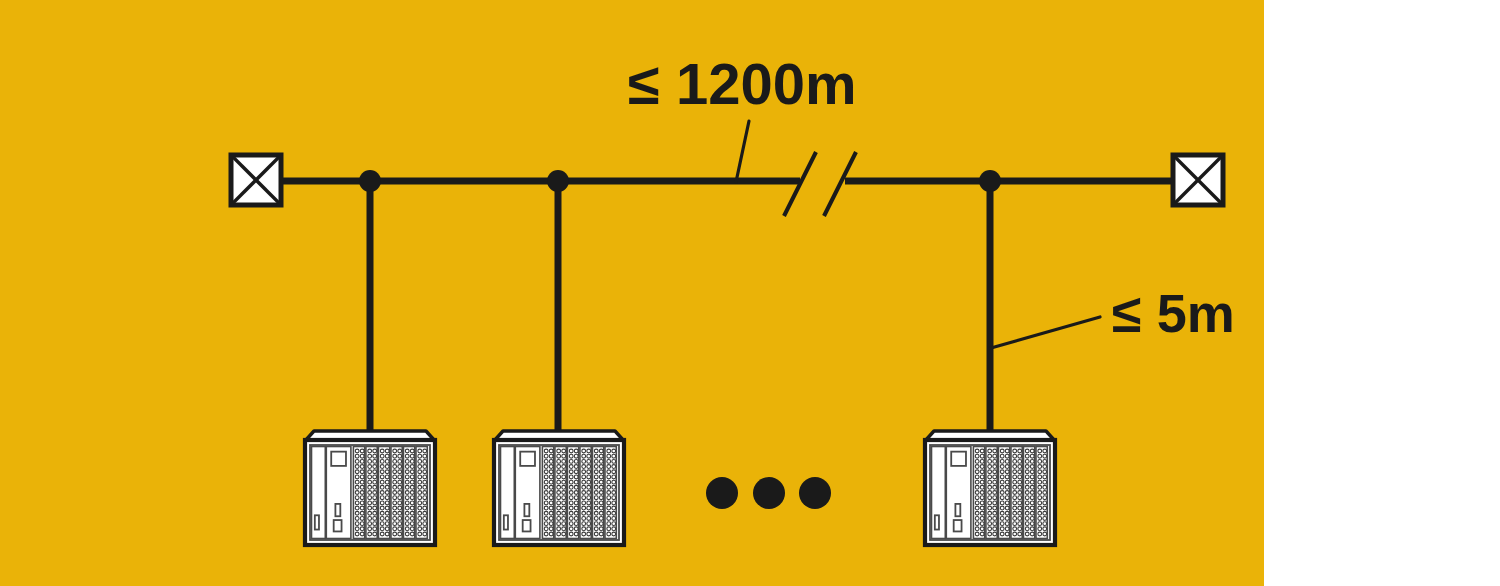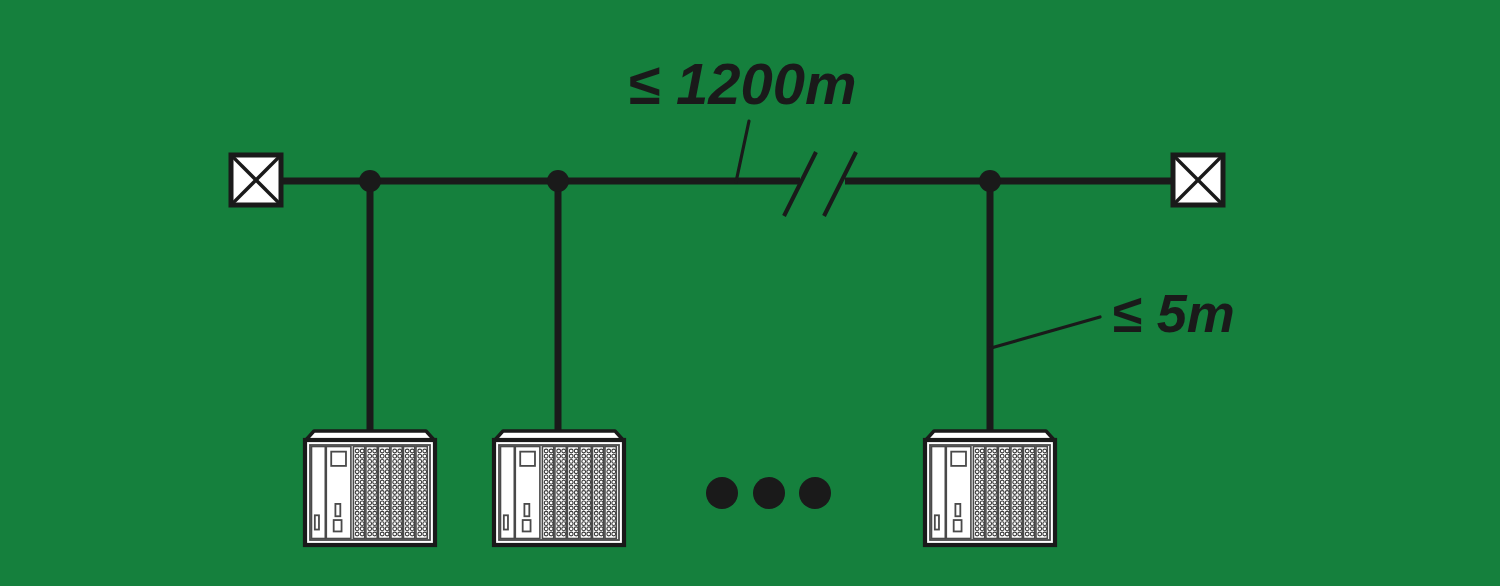--- a/index.html
+++ b/index.html
@@ -8,24 +8,23 @@
     background: #ffffff;
   }
   body {
     width: 1500px;
     height: 586px;
     font-family: "Liberation Sans", sans-serif;
     overflow: hidden;
   }
   #diagram-root {
     position: relative;
-    width: 1500px;
+    width: 1264px;
     height: 586px;
-    background: #15803d;
-    font-style: italic;
+    background: #eab308;
   }
   svg.diagram {
     display: block;
     width: 1500px;
     height: 586px;
   }
   .dim-label {
     font-family: "Liberation Sans", sans-serif;
     font-weight: bold;
     fill: #1a1a1a;

